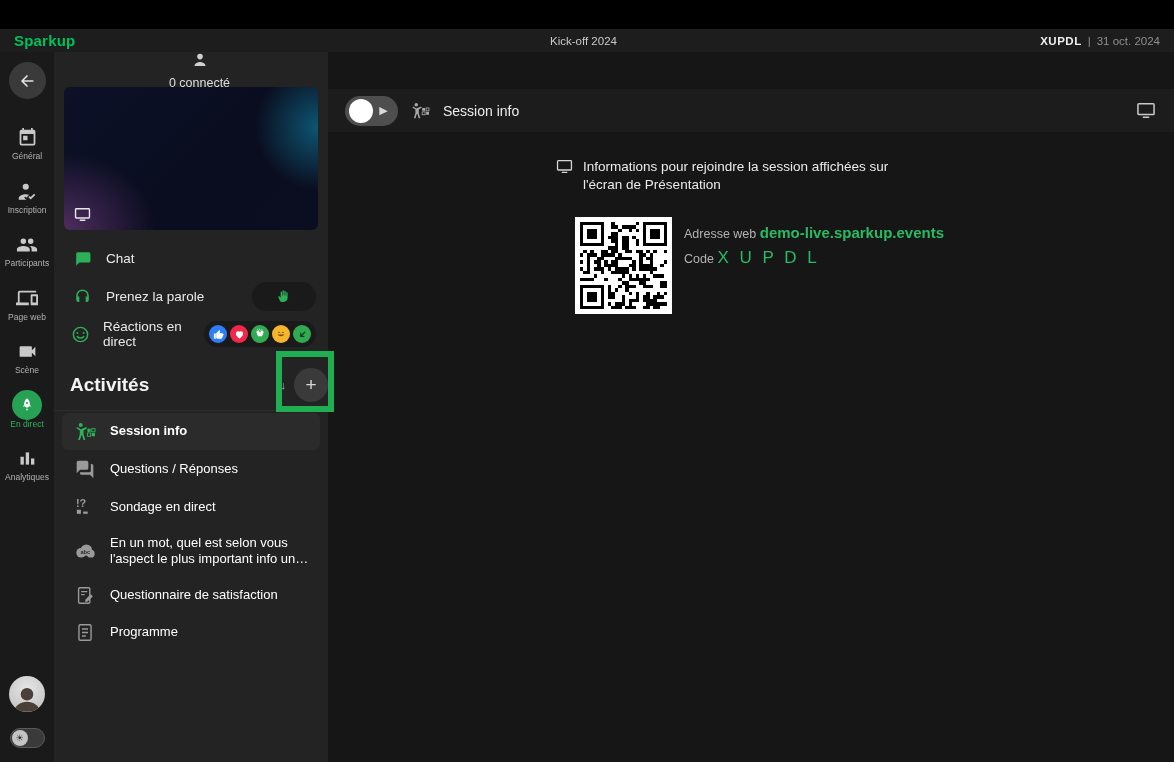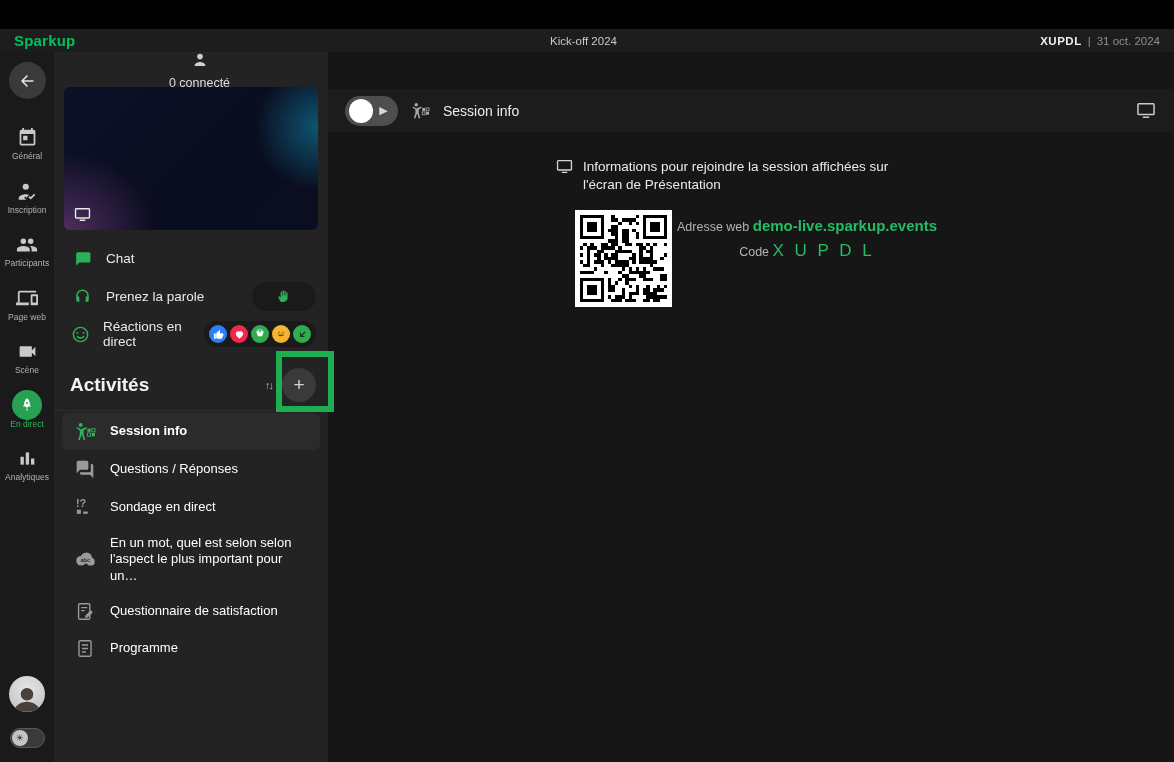--- a/index.html
+++ b/index.html
@@ -40,21 +40,21 @@
   .video-monitor { position:absolute; left:10px; bottom:8px; color:#e8e8e8; }
   .feature-rows { margin-top:9px; padding:0 12px; }
   .feature-row { height:38px; display:flex; align-items:center; gap:13px; padding-left:5px; cursor:pointer; }
   .feature-ico { width:22px; display:flex; justify-content:center; color:#2cb158; }
   .feature-label { font-size:13.5px; color:#e9e9e9; font-weight:500; }
   .hand-pill { margin-left:auto; width:64px; height:29px; border-radius:15px; background:#1a1a1a; display:flex; align-items:center; justify-content:center; cursor:pointer; }
   .reactions-pill { margin-left:auto; height:26px; border-radius:14px; background:#1a1a1a; display:flex; align-items:center; gap:3px; padding:0 5px; cursor:pointer; }
   .rx { width:18px; height:18px; border-radius:50%; display:flex; align-items:center; justify-content:center; }
   .rx.blue{background:#2e7ef7;} .rx.red{background:#f0284a;} .rx.green{background:#31ab52;} .rx.yellow{background:#f5b62e;}
 
-  .activities-header { margin-top:7px; height:51px; display:flex; align-items:center; padding:0 12px 0 16px; border-bottom:1px solid #2d2d2d; }
+  .activities-header { margin-top:7px; height:51px; display:flex; align-items:center; padding:0 0 0 16px; border-bottom:1px solid #2d2d2d; }
   .activities-title { font-size:19px; font-weight:bold; color:#f2f2f2; }
   .sort-btn { margin-left:auto; color:#b5b5b5; font-size:11px; letter-spacing:-2px; cursor:pointer; padding-right:10px; }
   .plus-btn { width:34px; height:34px; border-radius:50%; background:#3a3a3a; color:#d6d6d6; font-size:19px; font-weight:300; display:flex; align-items:center; justify-content:center; cursor:pointer; }
   .activity-list { padding:2px 8px; }
   .activity-item { display:flex; align-items:center; gap:14px; padding:9px 8px 9px 12px; border-radius:6px; cursor:pointer; }
   .activity-item.active { background:#2b2b2b; }
   .act-ico { width:22px; display:flex; justify-content:center; color:#9a9a9a; flex:none; }
   .activity-item.active .act-ico { color:#2cb158; }
   .act-label { font-size:13px; color:#ffffff; font-weight:500; line-height:1.25; }
   .activity-item.active .act-label { color:#ffffff; font-weight:bold; }
@@ -66,21 +66,21 @@
   .play-knob { width:24px; height:24px; border-radius:50%; background:#fff; }
   .play-glyph { flex:1; text-align:center; color:#d9d9d9; font-size:11px; }
   .mh-title { font-size:14px; color:#ececec; }
   .mh-ico { color:#a8a8a8; display:flex; }
   .mh-monitor { margin-left:auto; color:#c9c9c9; display:flex; cursor:pointer; }
 
   .main-content { padding:26px 0 0 228px; }
   .info-row { display:flex; gap:10px; }
   .info-ico { color:#d5d5d5; margin-top:1px; flex:none; }
   .info-text { width:348px; font-size:13.5px; color:#eaeaea; line-height:1.3; }
-  .join-row { margin-top:17px; margin-left:19px; display:flex; gap:5px;text-align:center; }
+  .join-row { margin-top:24px; margin-left:19px; display:flex; gap:12px; }
   .qr-box { width:97px; height:97px; background:#fff; padding:5px; flex:none; }
   .join-info { padding-top:7px; }
   .join-line { font-size:12.5px; color:#b3b3b3; }
   .join-line + .join-line { margin-top:7px; }
   .join-link { color:#27bb63; font-weight:bold; font-size:15px; }
   .join-code { color:#27bb63; font-weight:normal; font-size:17px; letter-spacing:3px; }
 
   .annotation { position:absolute; left:276px; top:351px; width:58px; height:61px; border:6px solid #1fae52; z-index:6; pointer-events:none; }
 
   svg { display:block; }
@@ -327,21 +327,21 @@
 
         <div class="activity-item">
           <span class="act-ico">
             <svg width="21" height="18" viewBox="0 0 24 20" fill="currentColor">
                 <circle cx="7" cy="12" r="5.5"></circle>
                 <circle cx="13" cy="9" r="6.5"></circle>
                 <circle cx="18" cy="13" r="4.5"></circle>
                 <text x="6.2" y="13.8" font-size="6.5" font-weight="bold" fill="#2a2a2a">abc</text>
               </svg>
           </span>
-          <span class="act-label">En un mot, quel est selon selon l'aspect le plus important pour un…</span>
+          <span class="act-label">En un mot, quel est selon vous l'aspect le plus important info un…</span>
         </div>
 
         <div class="activity-item">
           <span class="act-ico">
             <svg width="19" height="19" viewBox="0 0 22 22" fill="none" stroke="currentColor" stroke-width="1.6">
                 <rect x="3" y="2" width="13" height="18" rx="1.5"></rect>
                 <path d="M6 6.5h7M6 10h4"></path>
                 <path d="M11 15.5l6-6 2.5 2.5-6 6-3 .5z" fill="currentColor" stroke="none"></path>
               </svg>
           </span>

